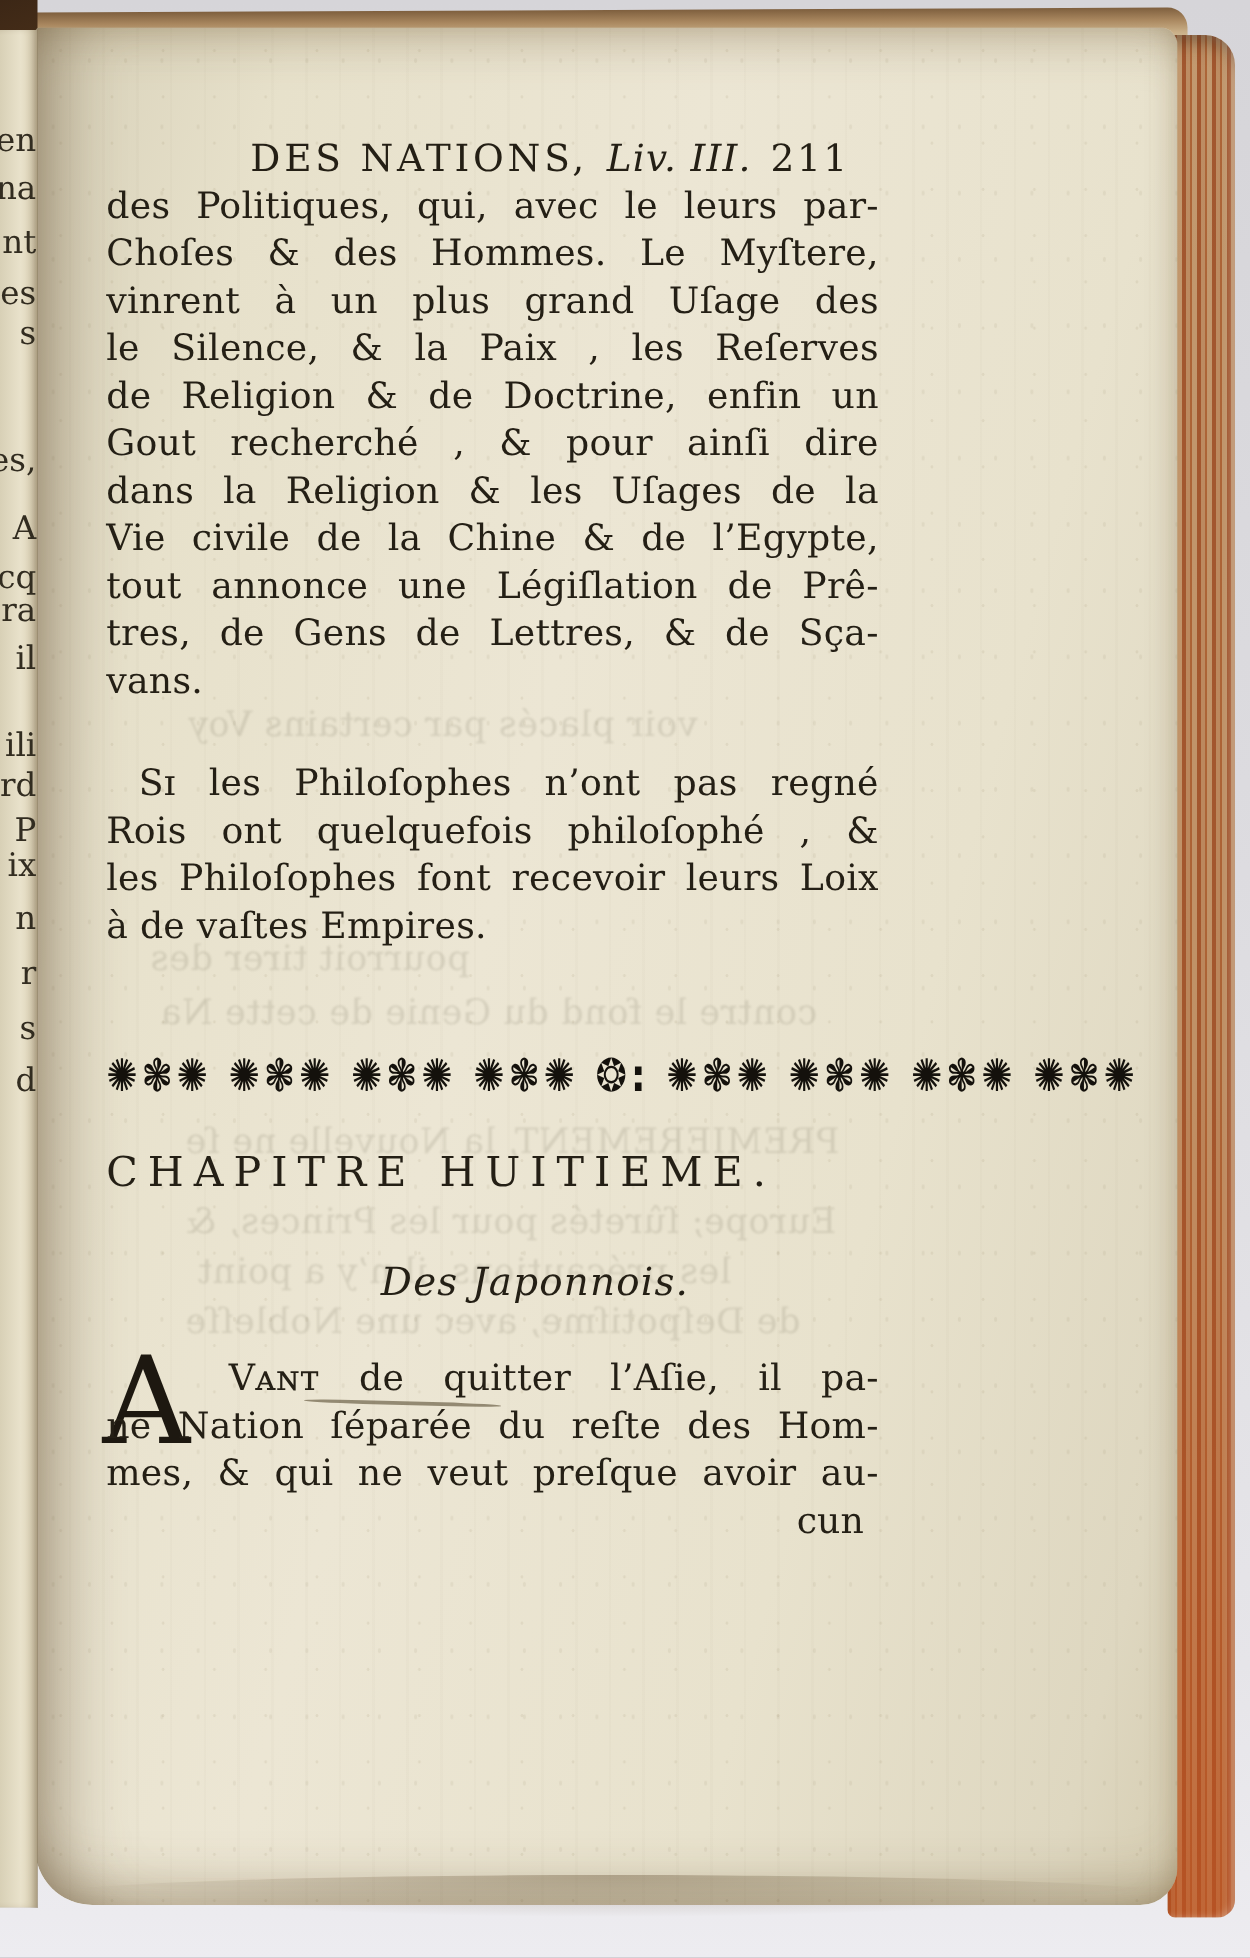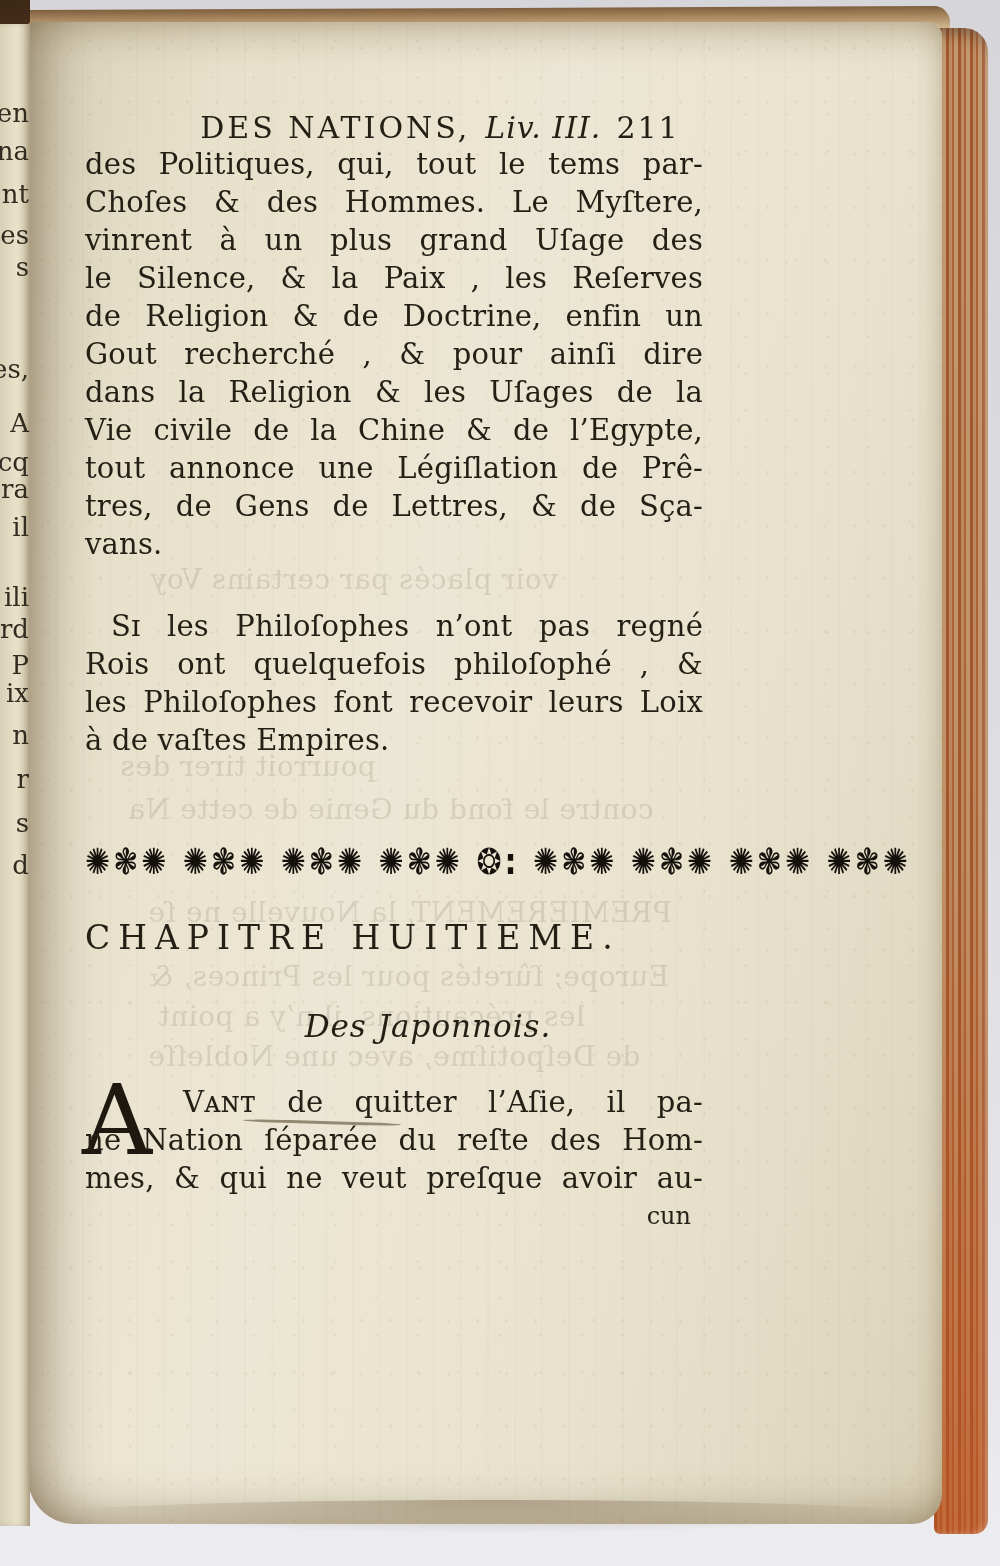--- a/index.html
+++ b/index.html
@@ -80,21 +80,21 @@
   .chap{
     top:918px; text-align:left; font-size:33px; letter-spacing:8px; white-space:nowrap;
   }
   .subchap{
     top:1008px; text-align:center; font-style:italic; font-size:31px; letter-spacing:1px;
     transform:translateX(34px); white-space:nowrap;
   }
   .dropcap{
     position:absolute; left:82px; top:1078px; font-size:97px; line-height:86px; color:#1d1810;
   }
-  .catchword{height:38px; line-height:38px; font-size:24px; text-align:right; padding-right:12px;}
+  .catchword{height:38px; line-height:38px; font-size:29px; text-align:right; padding-right:12px;}
   .pen-mark{
     position:absolute; left:243px; top:1121px; width:158px; height:3px;
     background:rgba(75,62,35,.55); border-radius:60%/100%; transform:rotate(1.6deg);
   }
   
   .ghost{
     position:absolute; transform:scaleX(-1); color:#56513c; opacity:.15;
     filter:blur(.7px); font-size:28px; white-space:nowrap; letter-spacing:.5px;
   }
 </style>
@@ -139,21 +139,21 @@
       <div class="ghost" style="top: 1040px; left: 148px;">de Deſpotiſme, avec une Nobleſſe</div>
     </div>
 
   <div class="text-col hdr" style="position:absolute;">
     <span class="t">DES NATIONS,</span>
     <span class="v">Liv. III.</span>
     <span class="n">211</span>
   </div>
 
   <div class="text-col para" id="paragraph-1" style="top:145px;">
-      <div class="line">des Politiques, qui, tout le tems par-</div>
+      <div class="line">des Politiques, qui, avec le leurs par-</div>
       <div class="line">Choſes &amp; des Hommes. Le Myſtere,</div>
       <div class="line">vinrent à un plus grand Uſage des</div>
       <div class="line">le Silence, &amp; la Paix , les Reſerves</div>
       <div class="line">de Religion &amp; de Doctrine, enfin un</div>
       <div class="line">Gout recherché , &amp; pour ainſi dire</div>
       <div class="line">dans la Religion &amp; les Uſages de la</div>
       <div class="line">Vie civile de la Chine &amp; de l’Egypte,</div>
       <div class="line">tout annonce une Légiſlation de Prê-</div>
       <div class="line">tres, de Gens de Lettres, &amp; de Sça-</div>
       <div class="line last">vans.</div>

